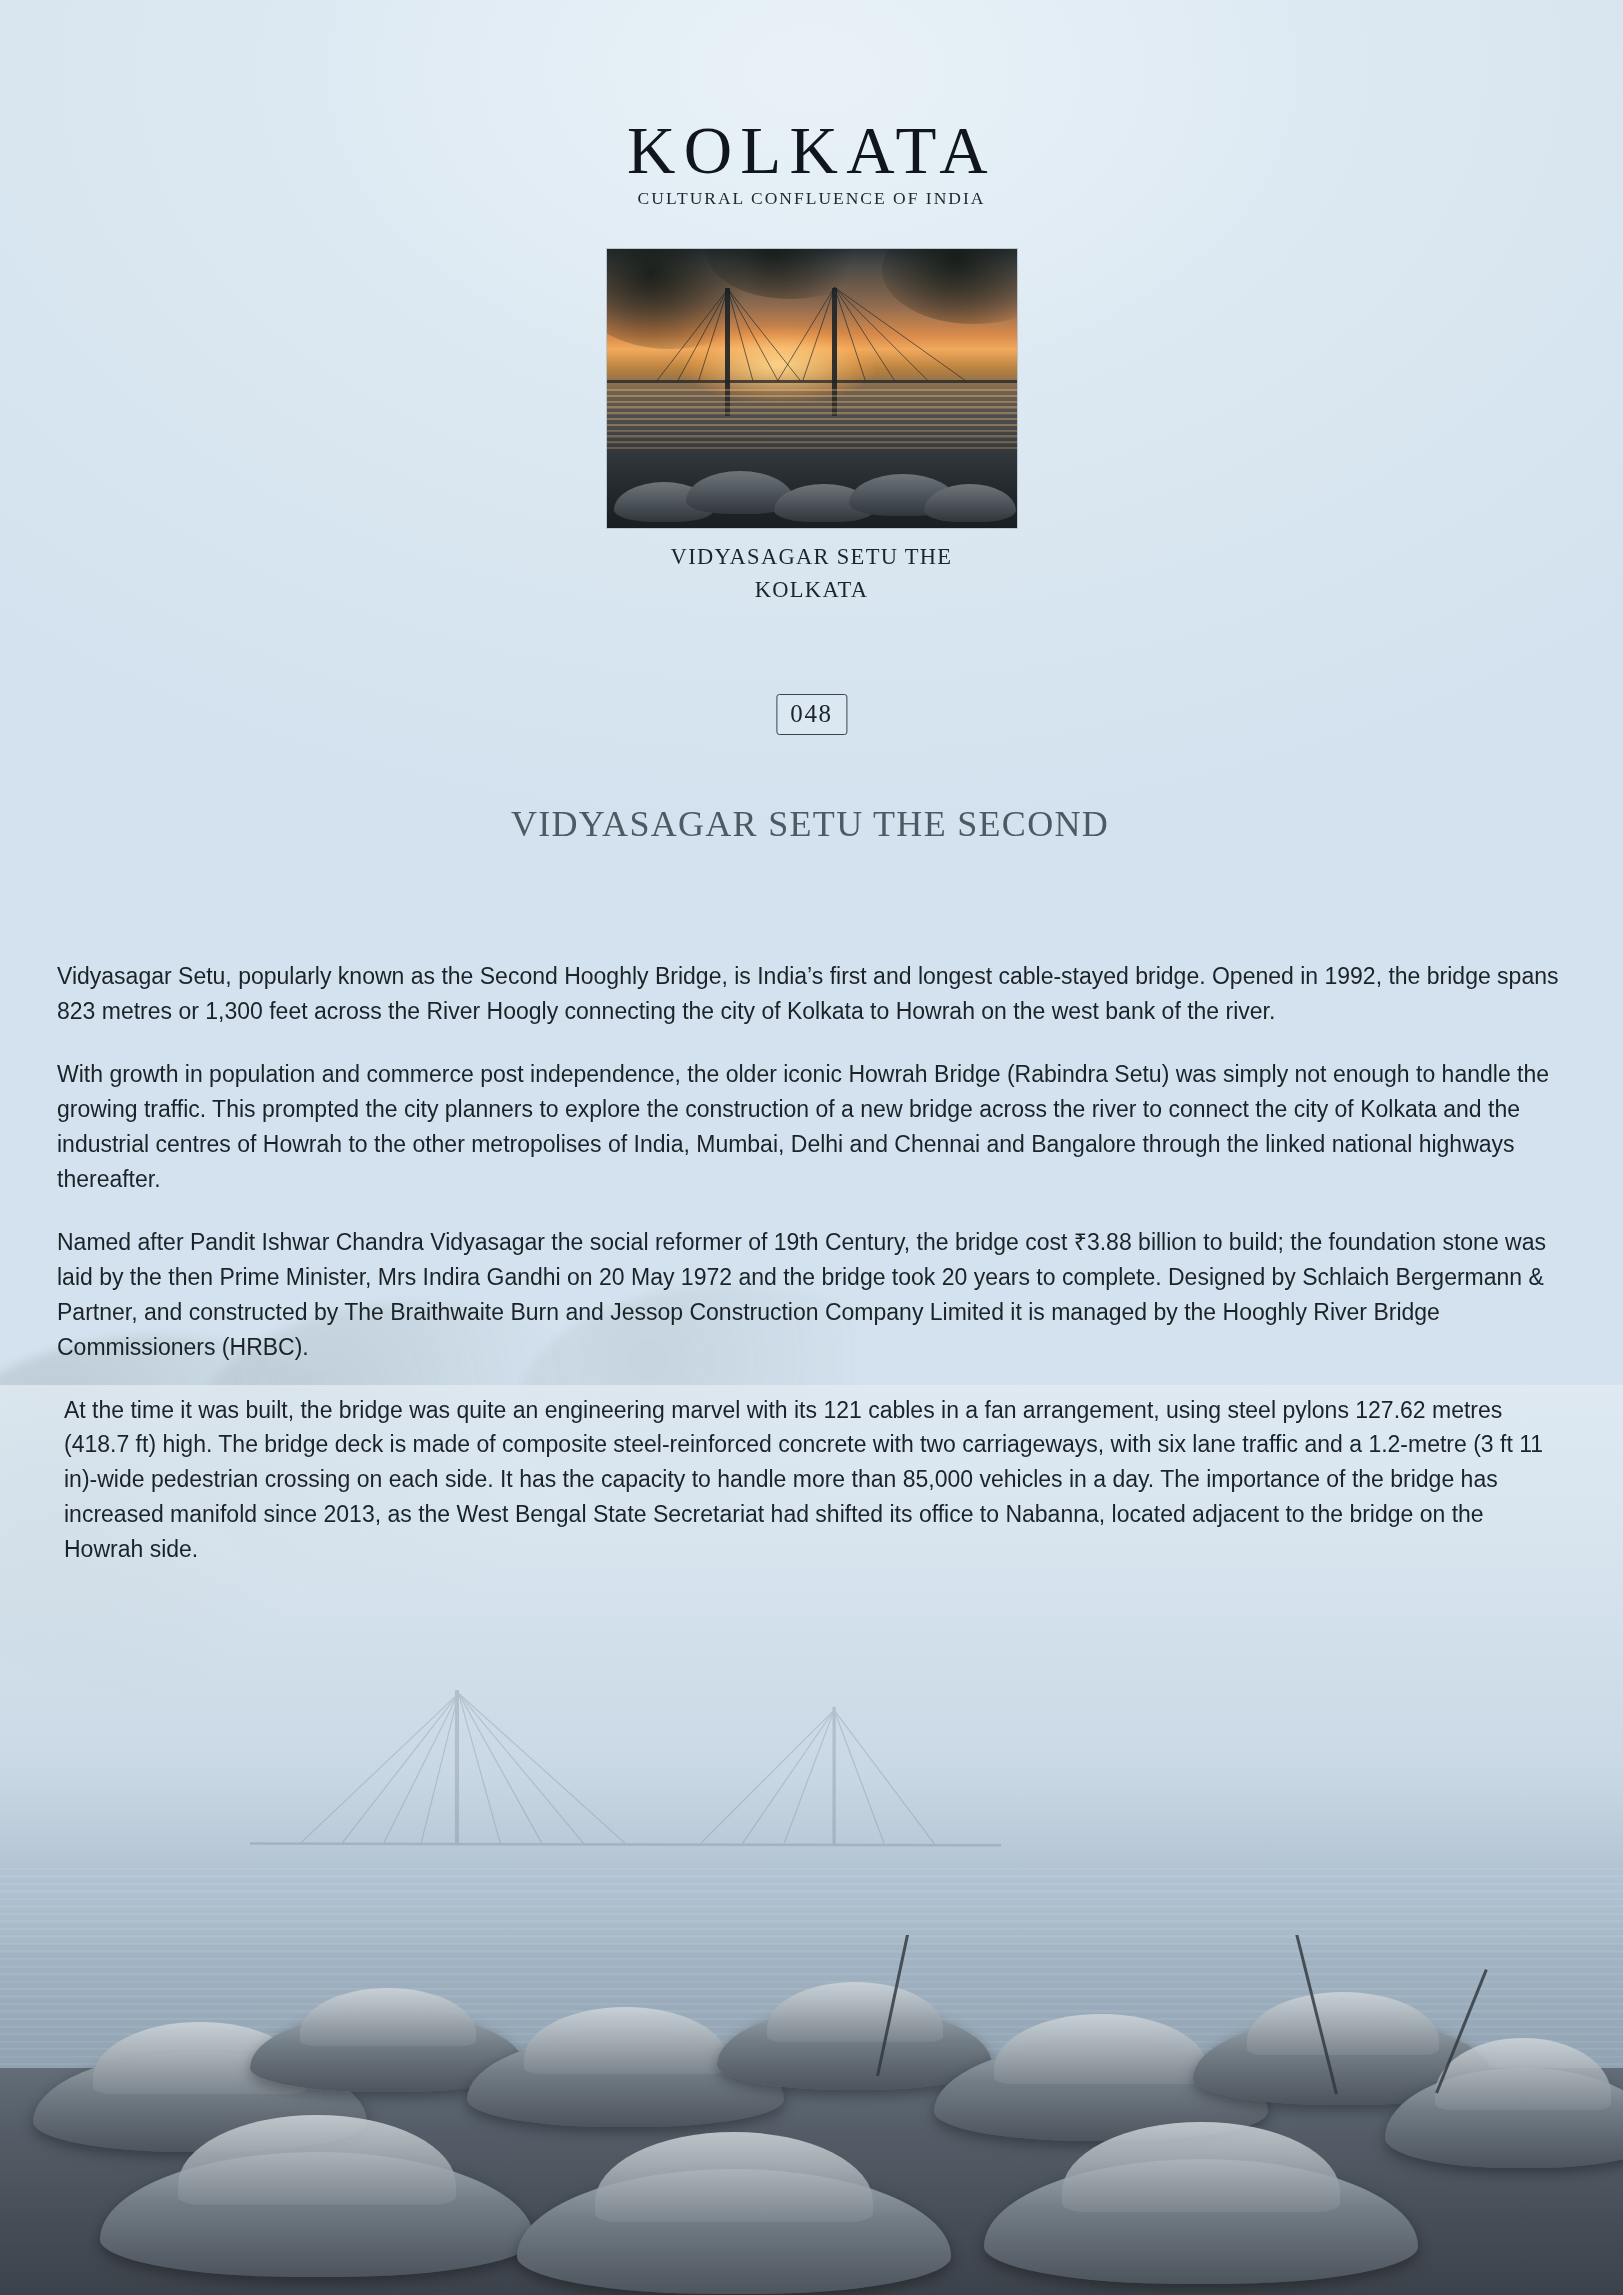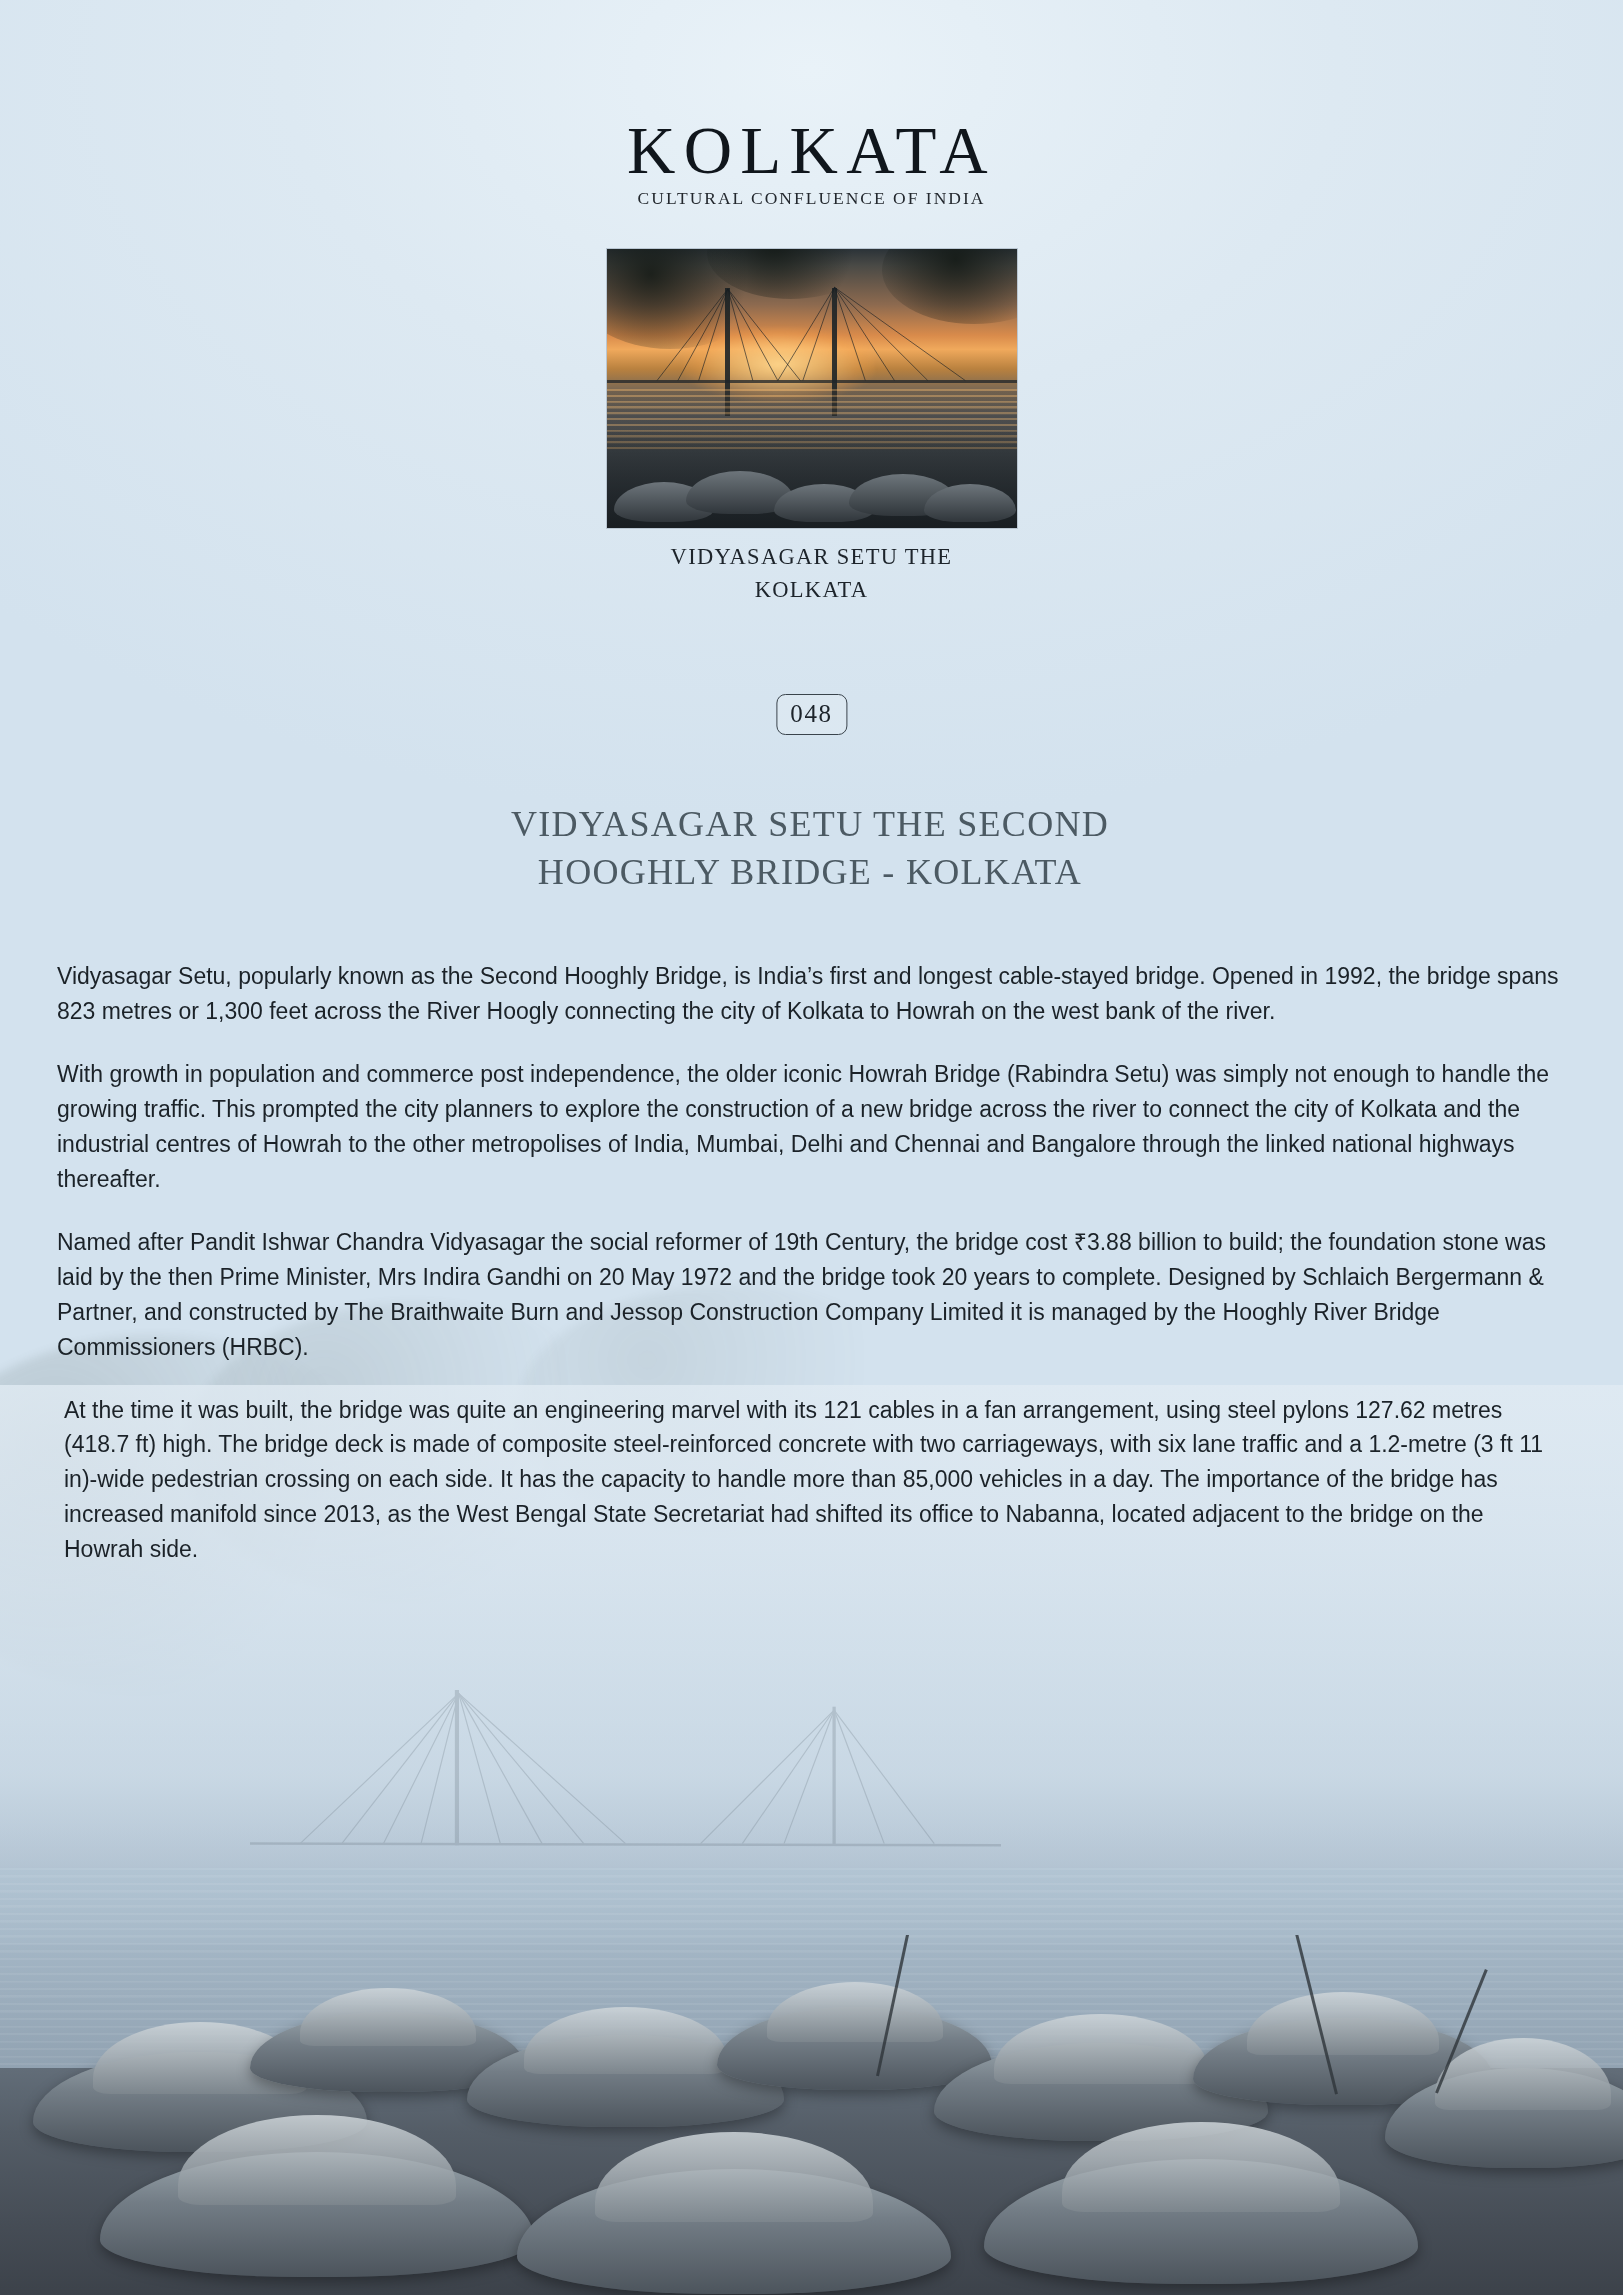--- a/index.html
+++ b/index.html
@@ -237,21 +237,21 @@
     line-height: 1.45;
     color: #1d242b;
   }
 
   .page-num {
     position: absolute;
     left: 50%;
     top: 694px;
     transform: translateX(-50%);
     border: 1.3px solid #3a444c;
-    border-radius: 9px;
+    border-radius: 3px;
     padding: 5px 13.3px 5.8px 13.3px;
     font-family: "Liberation Serif", serif;
     font-size: 25px;
     letter-spacing: 1.7px;
     color: #1d242b;
     background: rgba(255,255,255,0.15);
   }
 
   .article-title {
     position: absolute;
@@ -399,21 +399,20 @@
 
   <div class="caption">
     <div>VIDYASAGAR SETU THE</div>
     <div>KOLKATA</div>
   </div>
 
   <div class="page-num">048</div>
 
   <div class="article-title">
     <div>VIDYASAGAR SETU THE SECOND</div>
-    <div>HOOGHLY BRIDGE - KOLKATA</div>
   </div>
 
   <div class="body-copy">
     <p>Vidyasagar Setu, popularly known as the Second Hooghly Bridge, is India’s first and longest cable-stayed bridge. Opened in 1992, the bridge spans 823 metres or 1,300 feet across the River Hoogly connecting the city of Kolkata to Howrah on the west bank of the river.</p>
     <p>With growth in population and commerce post independence, the older iconic Howrah Bridge (Rabindra Setu) was simply not enough to handle the growing traffic. This prompted the city planners to explore the construction of a new bridge across the river to connect the city of Kolkata and the industrial centres of Howrah to the other metropolises of India, Mumbai, Delhi and Chennai and Bangalore through the linked national highways thereafter.</p>
     <p>Named after Pandit Ishwar Chandra Vidyasagar the social reformer of 19th Century, the bridge cost ₹3.88 billion to build; the foundation stone was laid by the then Prime Minister, Mrs Indira Gandhi on 20 May 1972 and the bridge took 20 years to complete. Designed by Schlaich Bergermann &amp; Partner, and constructed by The Braithwaite Burn and Jessop Construction Company Limited it is managed by the Hooghly River Bridge Commissioners (HRBC).</p>
     <p>At the time it was built, the bridge was quite an engineering marvel with its 121 cables in a fan arrangement, using steel pylons 127.62 metres (418.7 ft) high. The bridge deck is made of composite steel-reinforced concrete with two carriageways, with six lane traffic and a 1.2-metre (3 ft 11 in)-wide pedestrian crossing on each side. It has the capacity to handle more than 85,000 vehicles in a day. The importance of the bridge has increased manifold since 2013, as the West Bengal State Secretariat had shifted its office to Nabanna, located adjacent to the bridge on the Howrah side.</p>
   </div>
 
 </div>

